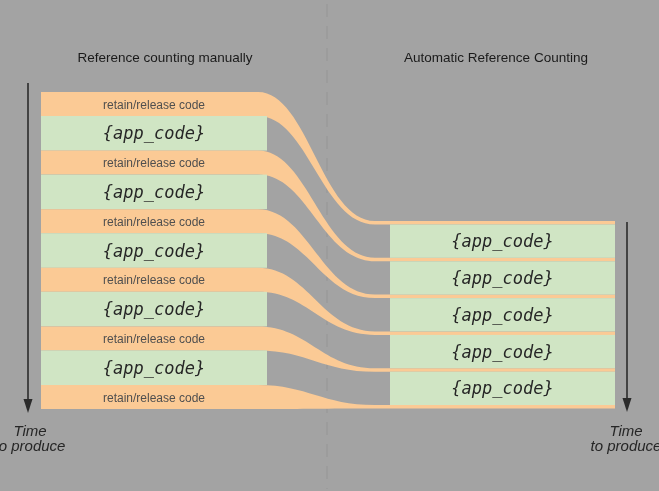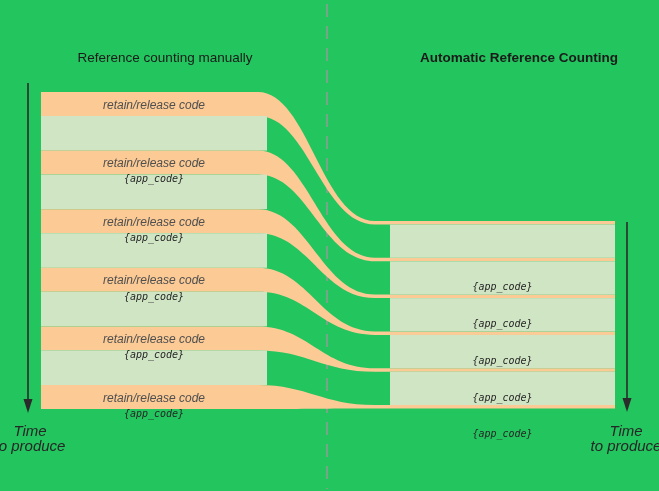--- a/index.html
+++ b/index.html
@@ -1,35 +1,34 @@
 <!DOCTYPE html>
 <html><head>
 <meta charset="utf-8">
 <style>
   html,body { margin:0; padding:0; background:#ffffff; }
   .canvas {
-    position:relative; width:659px; height:491px; background:#22c55e;
+    position:relative; width:659px; height:491px; background:#a3a3a3;
     font-family:"Liberation Sans", sans-serif; overflow:hidden;
   }
   .canvas svg { position:absolute; left:0; top:0; }
   .title {
     position:absolute; transform:translate(-50%,-50%);
     font-size:13.5px; color:#1a1a1a; white-space:nowrap;
   }
   .band-label {
     position:absolute; transform:translate(-50%,-50%); white-space:nowrap;
   }
   .retain-label {
-    font-style:italic; font-size:12px; color:#4f4f4f;
+    font-size:12px; color:#4f4f4f;
     font-family:"Liberation Sans", sans-serif;
   }
   .app-label {
-    font-style:italic; font-size:10px; color:#262626;
+    font-style:italic; font-size:17px; color:#262626;
     font-family:"DejaVu Sans Mono", monospace;
-    margin-top:45px;
   }
   .time-label {
     position:absolute; transform:translateX(-50%);
     font-style:italic; font-size:15px; color:#262626;
     text-align:center; line-height:15px; white-space:nowrap;
   }
 </style>
 </head>
 <body>
 
@@ -76,21 +75,21 @@
       <rect fill="#D0E5C4" x="390" y="298.1" width="225" height="33.3"></rect>
       <rect fill="#D0E5C4" x="390" y="334.9" width="225" height="33.3"></rect>
       <rect fill="#D0E5C4" x="390" y="371.7" width="225" height="33.3"></rect>
       <line x1="28" y1="83" x2="28" y2="401" stroke="#2b2b2b" stroke-width="1.6"></line>
       <polygon points="23.5,399 32.5,399 28,413" fill="#2b2b2b"></polygon>
       <line x1="627" y1="222" x2="627" y2="400" stroke="#2b2b2b" stroke-width="1.6"></line>
       <polygon points="622.5,398 631.5,398 627,412" fill="#2b2b2b"></polygon>
     </svg>
 
   <div class="title" style="left:165px; top:57px;">Reference counting manually</div>
-  <div class="title" style="left:519px; top:57px;font-weight:bold;">Automatic Reference Counting</div>
+  <div class="title" style="left:496px; top:57px;">Automatic Reference Counting</div>
 
   <div id="labels-layer">
       <div class="band-label retain-label" style="left: 154px; top: 104.5px;">retain/release code</div>
       <div class="band-label app-label" style="left: 154px; top: 133.3px;">{app_code}</div>
       <div class="band-label retain-label" style="left: 154px; top: 163.1px;">retain/release code</div>
       <div class="band-label app-label" style="left: 154px; top: 191.9px;">{app_code}</div>
       <div class="band-label retain-label" style="left: 154px; top: 221.7px;">retain/release code</div>
       <div class="band-label app-label" style="left: 154px; top: 250.5px;">{app_code}</div>
       <div class="band-label retain-label" style="left: 154px; top: 280.3px;">retain/release code</div>
       <div class="band-label app-label" style="left: 154px; top: 309.1px;">{app_code}</div>

